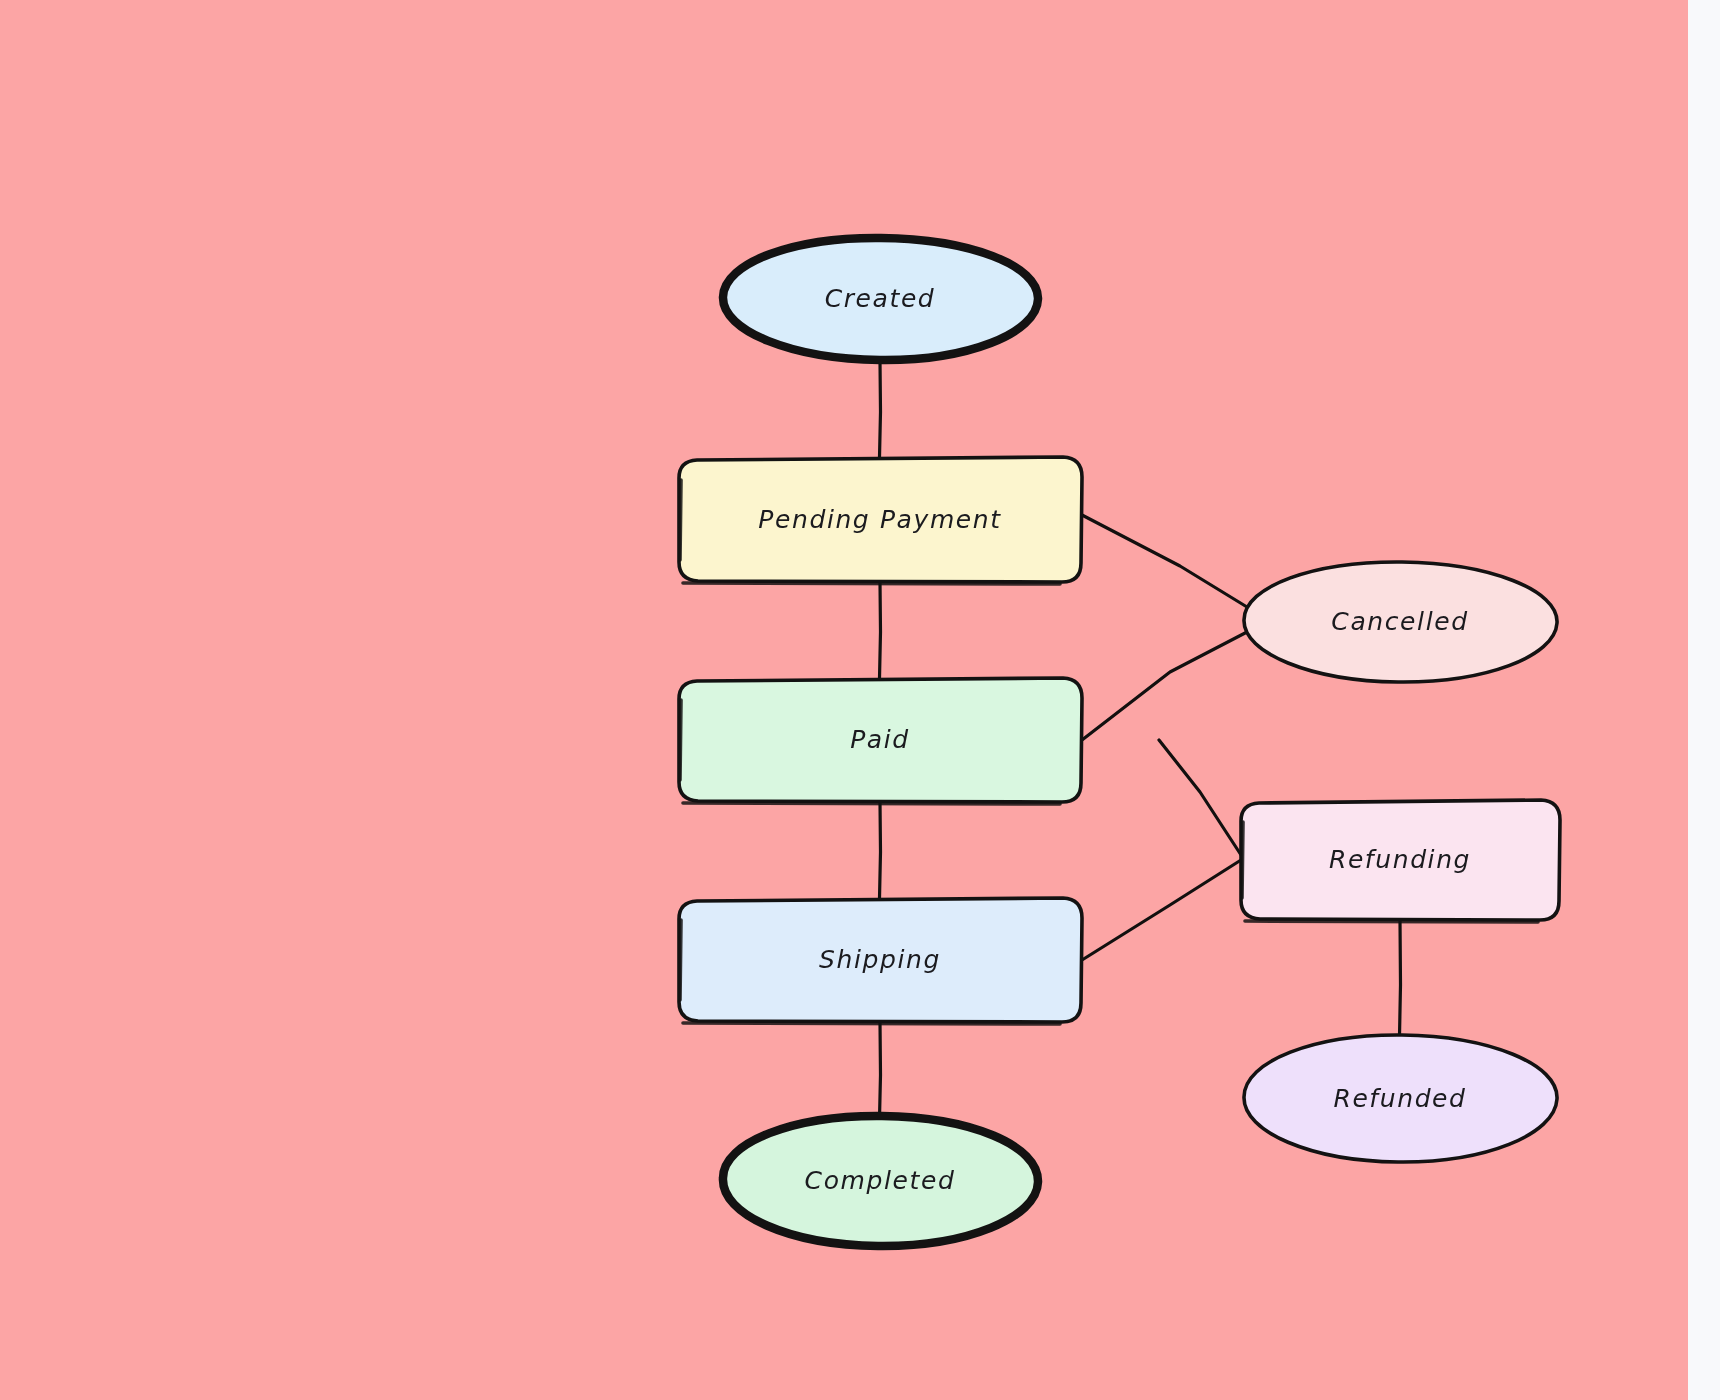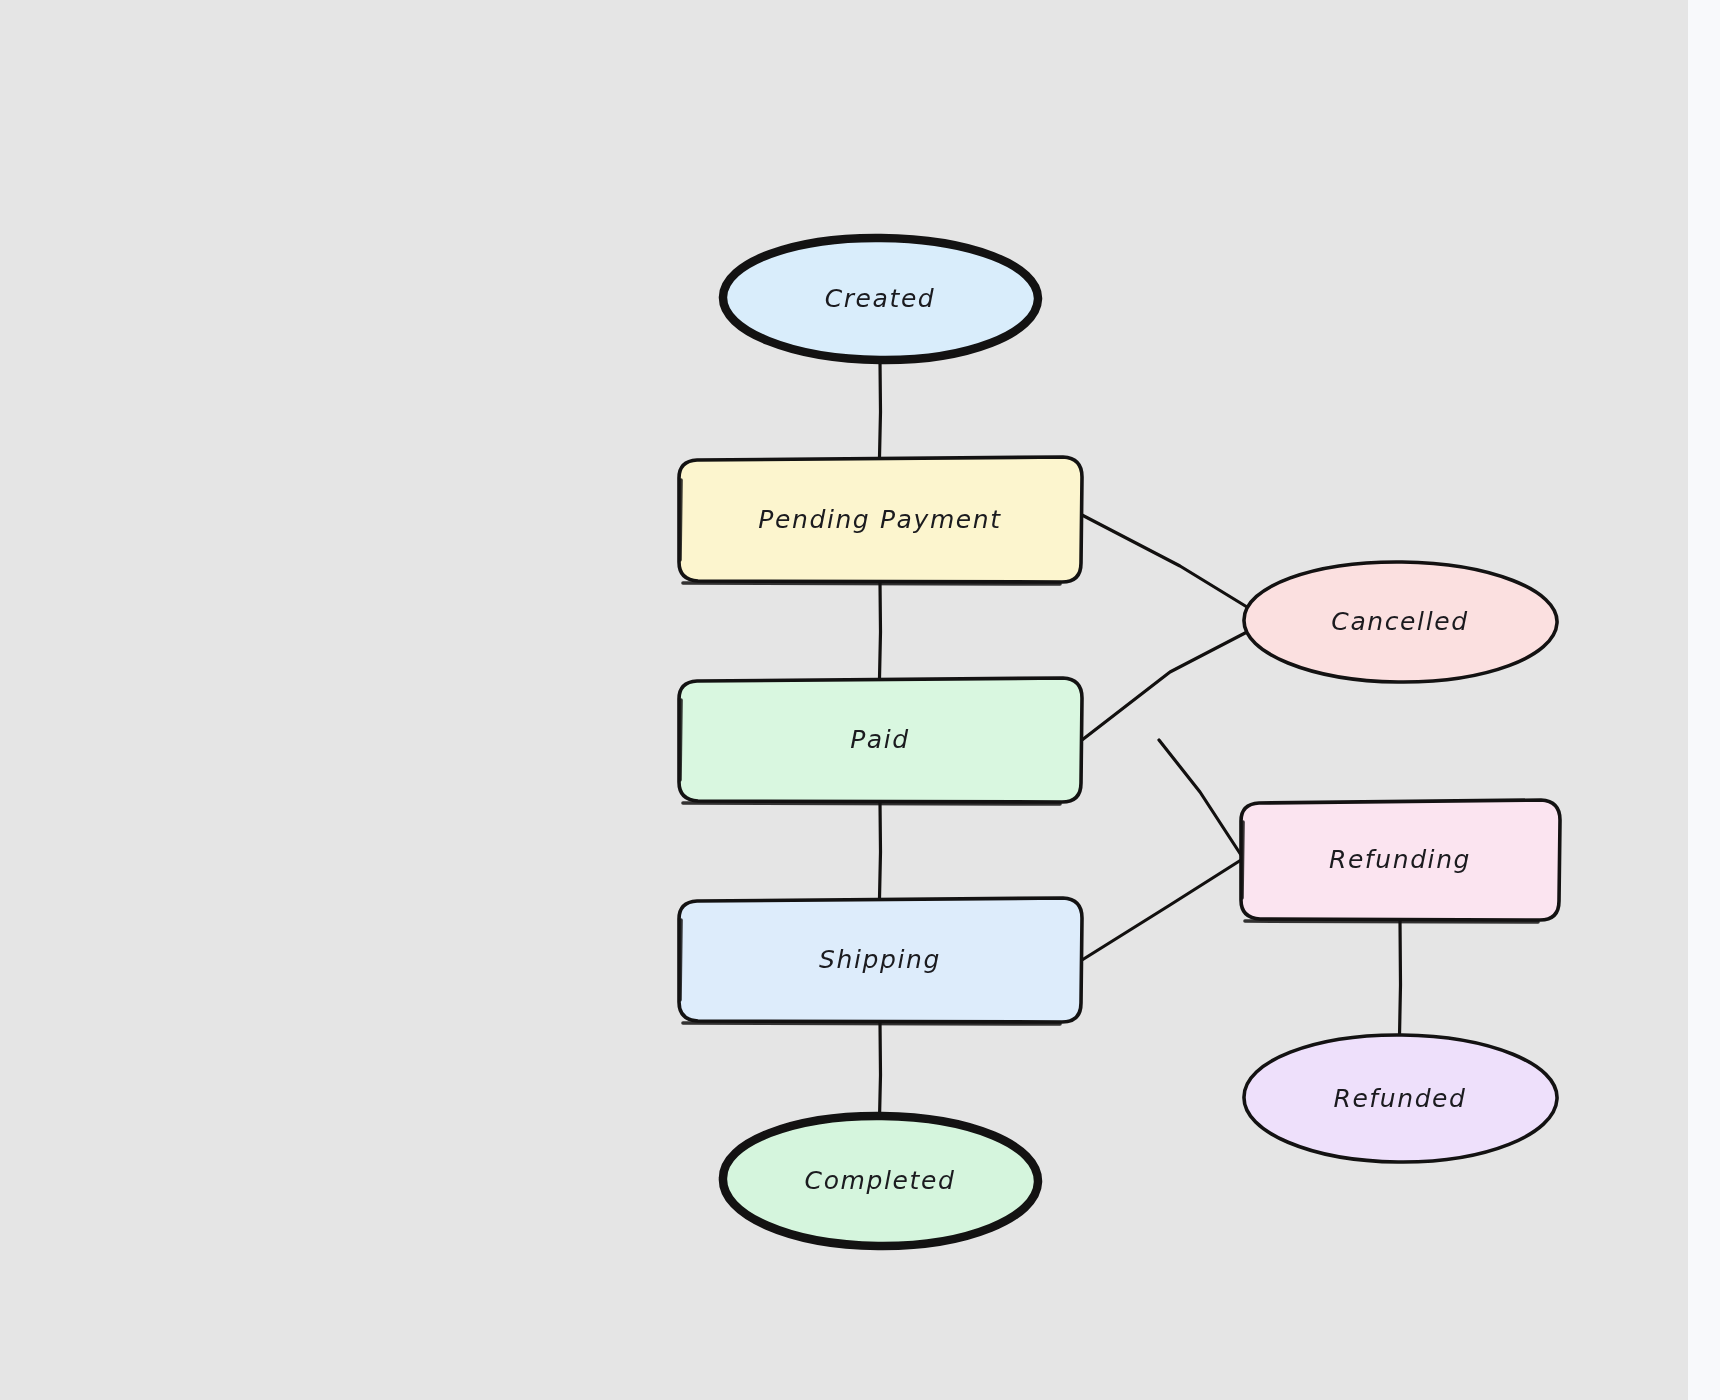--- a/index.html
+++ b/index.html
@@ -10,21 +10,21 @@
   body {
     width: 1720px;
     height: 1400px;
     overflow: hidden;
     font-family: "DejaVu Sans", sans-serif;
   }
   #diagram-root {
     position: relative;
     width: 1688px;
     height: 1400px;
-    background: #e5e5e5;
+    background: #fca5a5;
   }
   svg#flow {
     position: absolute;
     left: 0;
     top: 0;
     width: 1720px;
     height: 1400px;
     display: block;
   }
   .node-label {

